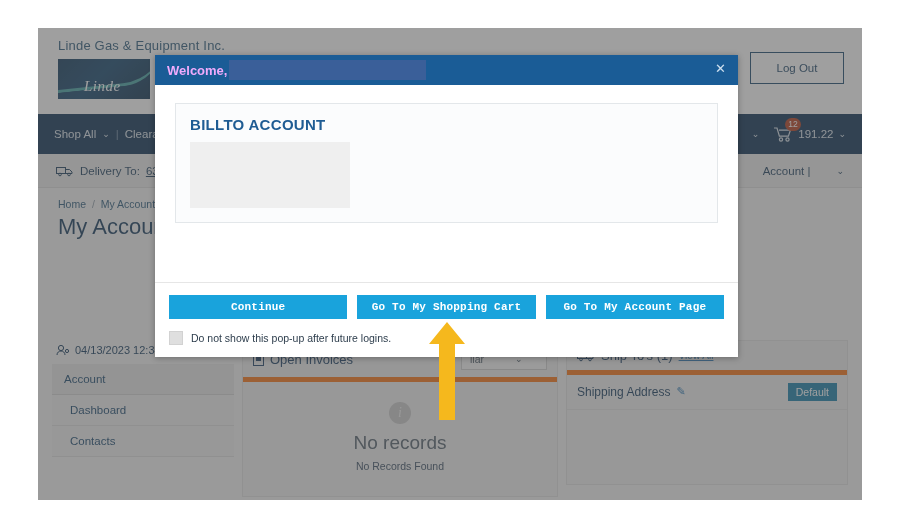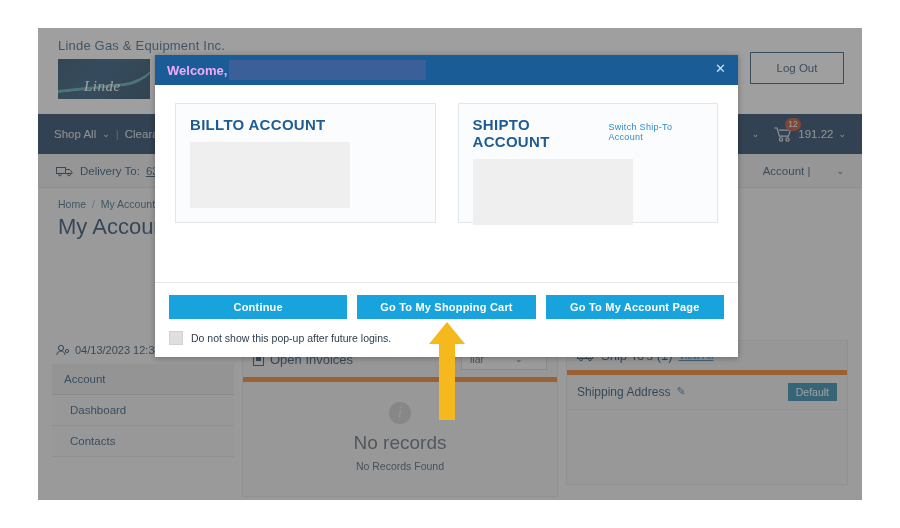--- a/index.html
+++ b/index.html
@@ -236,20 +236,21 @@
     position: absolute; left: 0; right: 0; bottom: 0;
     border-top: 1px solid #e6e6e6;
     padding: 12px 14px 12px 14px; box-sizing: border-box;
   }
   .btn-row { display: flex; gap: 10px; }
   .pbtn {
     flex: 1; height: 24px; background: #19a3dc;
     color: #ffffff; font-size: 11px; font-weight: bold;
     display: flex; align-items: center; justify-content: center;
     letter-spacing: .2px;
+    font-family: Liberation Mono, monospace;
   }
   .chk-row {
     display: flex; align-items: center; gap: 8px;
     margin-top: 12px;
   }
   .chk-box {
     width: 12px; height: 12px; background: #dfdfdf;
     border: 1px solid #d2d2d2;
   }
   .chk-label { font-size: 10.5px; color: #2d3d4c; }
@@ -413,27 +414,20 @@
 
     <div class="modal-body">
 
       <div class="acct-card">
         <div class="acct-title">
           <span>BILLTO ACCOUNT</span>
         </div>
         <div class="redact-block"></div>
       </div>
 
-      <div class="acct-card">
-        <div class="acct-title">
-          <span>SHIPTO ACCOUNT</span>
-          <span class="acct-link">Switch Ship-To Account</span>
-        </div>
-        <div class="redact-block"></div>
-      </div>
 
     </div>
 
     <div class="modal-foot">
       <div class="btn-row">
         <div class="pbtn">Continue</div>
         <div class="pbtn">Go To My Shopping Cart</div>
         <div class="pbtn">Go To My Account Page</div>
       </div>
       <div class="chk-row">

